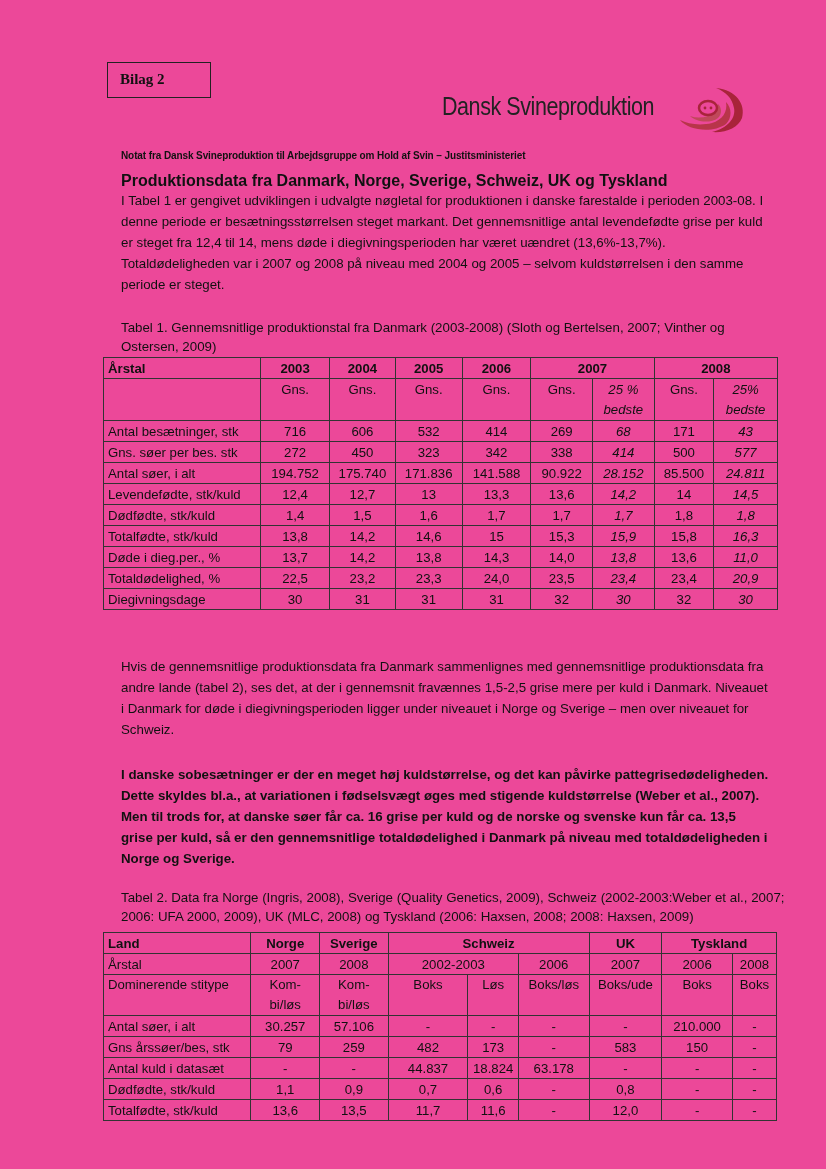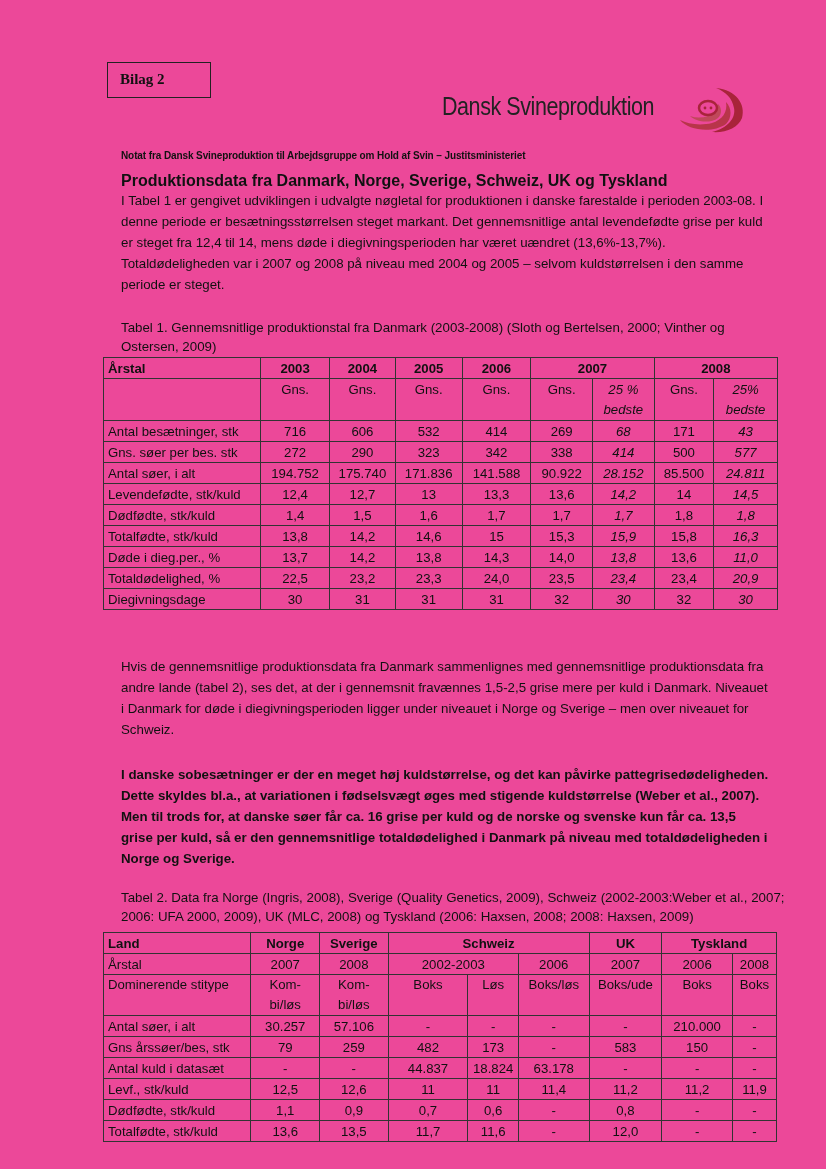--- a/index.html
+++ b/index.html
@@ -53,21 +53,21 @@
     <ellipse cx="36" cy="22" rx="9" ry="7" fill="none" stroke="#a8243a" stroke-width="2.5"></ellipse>
     <circle cx="33" cy="22" r="1.4" fill="#a8243a"></circle>
     <circle cx="39" cy="22" r="1.4" fill="#a8243a"></circle>
   </svg>
 
   <div class="title">Notat fra Dansk Svineproduktion til Arbejdsgruppe om Hold af Svin – Justitsministeriet</div>
   <div class="subtitle">Produktionsdata fra Danmark, Norge, Sverige, Schweiz, UK og Tyskland</div>
 
   <div class="para p1">I Tabel 1 er gengivet udviklingen i udvalgte nøgletal for produktionen i danske farestalde i perioden 2003-08. I denne periode er besætningsstørrelsen steget markant. Det gennemsnitlige antal levendefødte grise per kuld er steget fra 12,4 til 14, mens døde i diegivningsperioden har været uændret (13,6%-13,7%). Totaldødeligheden var i 2007 og 2008 på niveau med 2004 og 2005 – selvom kuldstørrelsen i den samme periode er steget.</div>
 
-  <div class="caption cap1">Tabel 1. Gennemsnitlige produktionstal fra Danmark (2003-2008) (Sloth og Bertelsen, 2000; Vinther og Ostersen, 2009)</div>
+  <div class="caption cap1">Tabel 1. Gennemsnitlige produktionstal fra Danmark (2003-2008) (Sloth og Bertelsen, 2007; Vinther og Ostersen, 2009)</div>
 
   <table class="t1">
     <colgroup>
       <col style="width:153px">
         <col style="width:67px">
         <col style="width:64px">
         <col style="width:65px">
         <col style="width:67px">
         <col style="width:60px">
         <col style="width:60px">
@@ -104,21 +104,21 @@
           <td class="num">532</td>
           <td class="num">414</td>
           <td class="num">269</td>
           <td class="num it">68</td>
           <td class="num">171</td>
           <td class="num it">43</td>
         </tr>
         <tr>
           <td class="lbl">Gns. søer per bes. stk</td>
           <td class="num">272</td>
-          <td class="num">290</td>
+          <td class="num">450</td>
           <td class="num">323</td>
           <td class="num">342</td>
           <td class="num">338</td>
           <td class="num it">414</td>
           <td class="num">500</td>
           <td class="num it">577</td>
         </tr>
         <tr>
           <td class="lbl">Antal søer, i alt</td>
           <td class="num">194.752</td>
@@ -275,31 +275,20 @@
           <td class="num">-</td>
           <td class="num">-</td>
           <td class="num">44.837</td>
           <td class="num">18.824</td>
           <td class="num">63.178</td>
           <td class="num">-</td>
           <td class="num">-</td>
           <td class="num">-</td>
         </tr>
         <tr>
-          <td class="lbl">Levf., stk/kuld</td>
-          <td class="num">12,5</td>
-          <td class="num">12,6</td>
-          <td class="num">11</td>
-          <td class="num">11</td>
-          <td class="num">11,4</td>
-          <td class="num">11,2</td>
-          <td class="num">11,2</td>
-          <td class="num">11,9</td>
-        </tr>
-        <tr>
           <td class="lbl">Dødfødte, stk/kuld</td>
           <td class="num">1,1</td>
           <td class="num">0,9</td>
           <td class="num">0,7</td>
           <td class="num">0,6</td>
           <td class="num">-</td>
           <td class="num">0,8</td>
           <td class="num">-</td>
           <td class="num">-</td>
         </tr>

